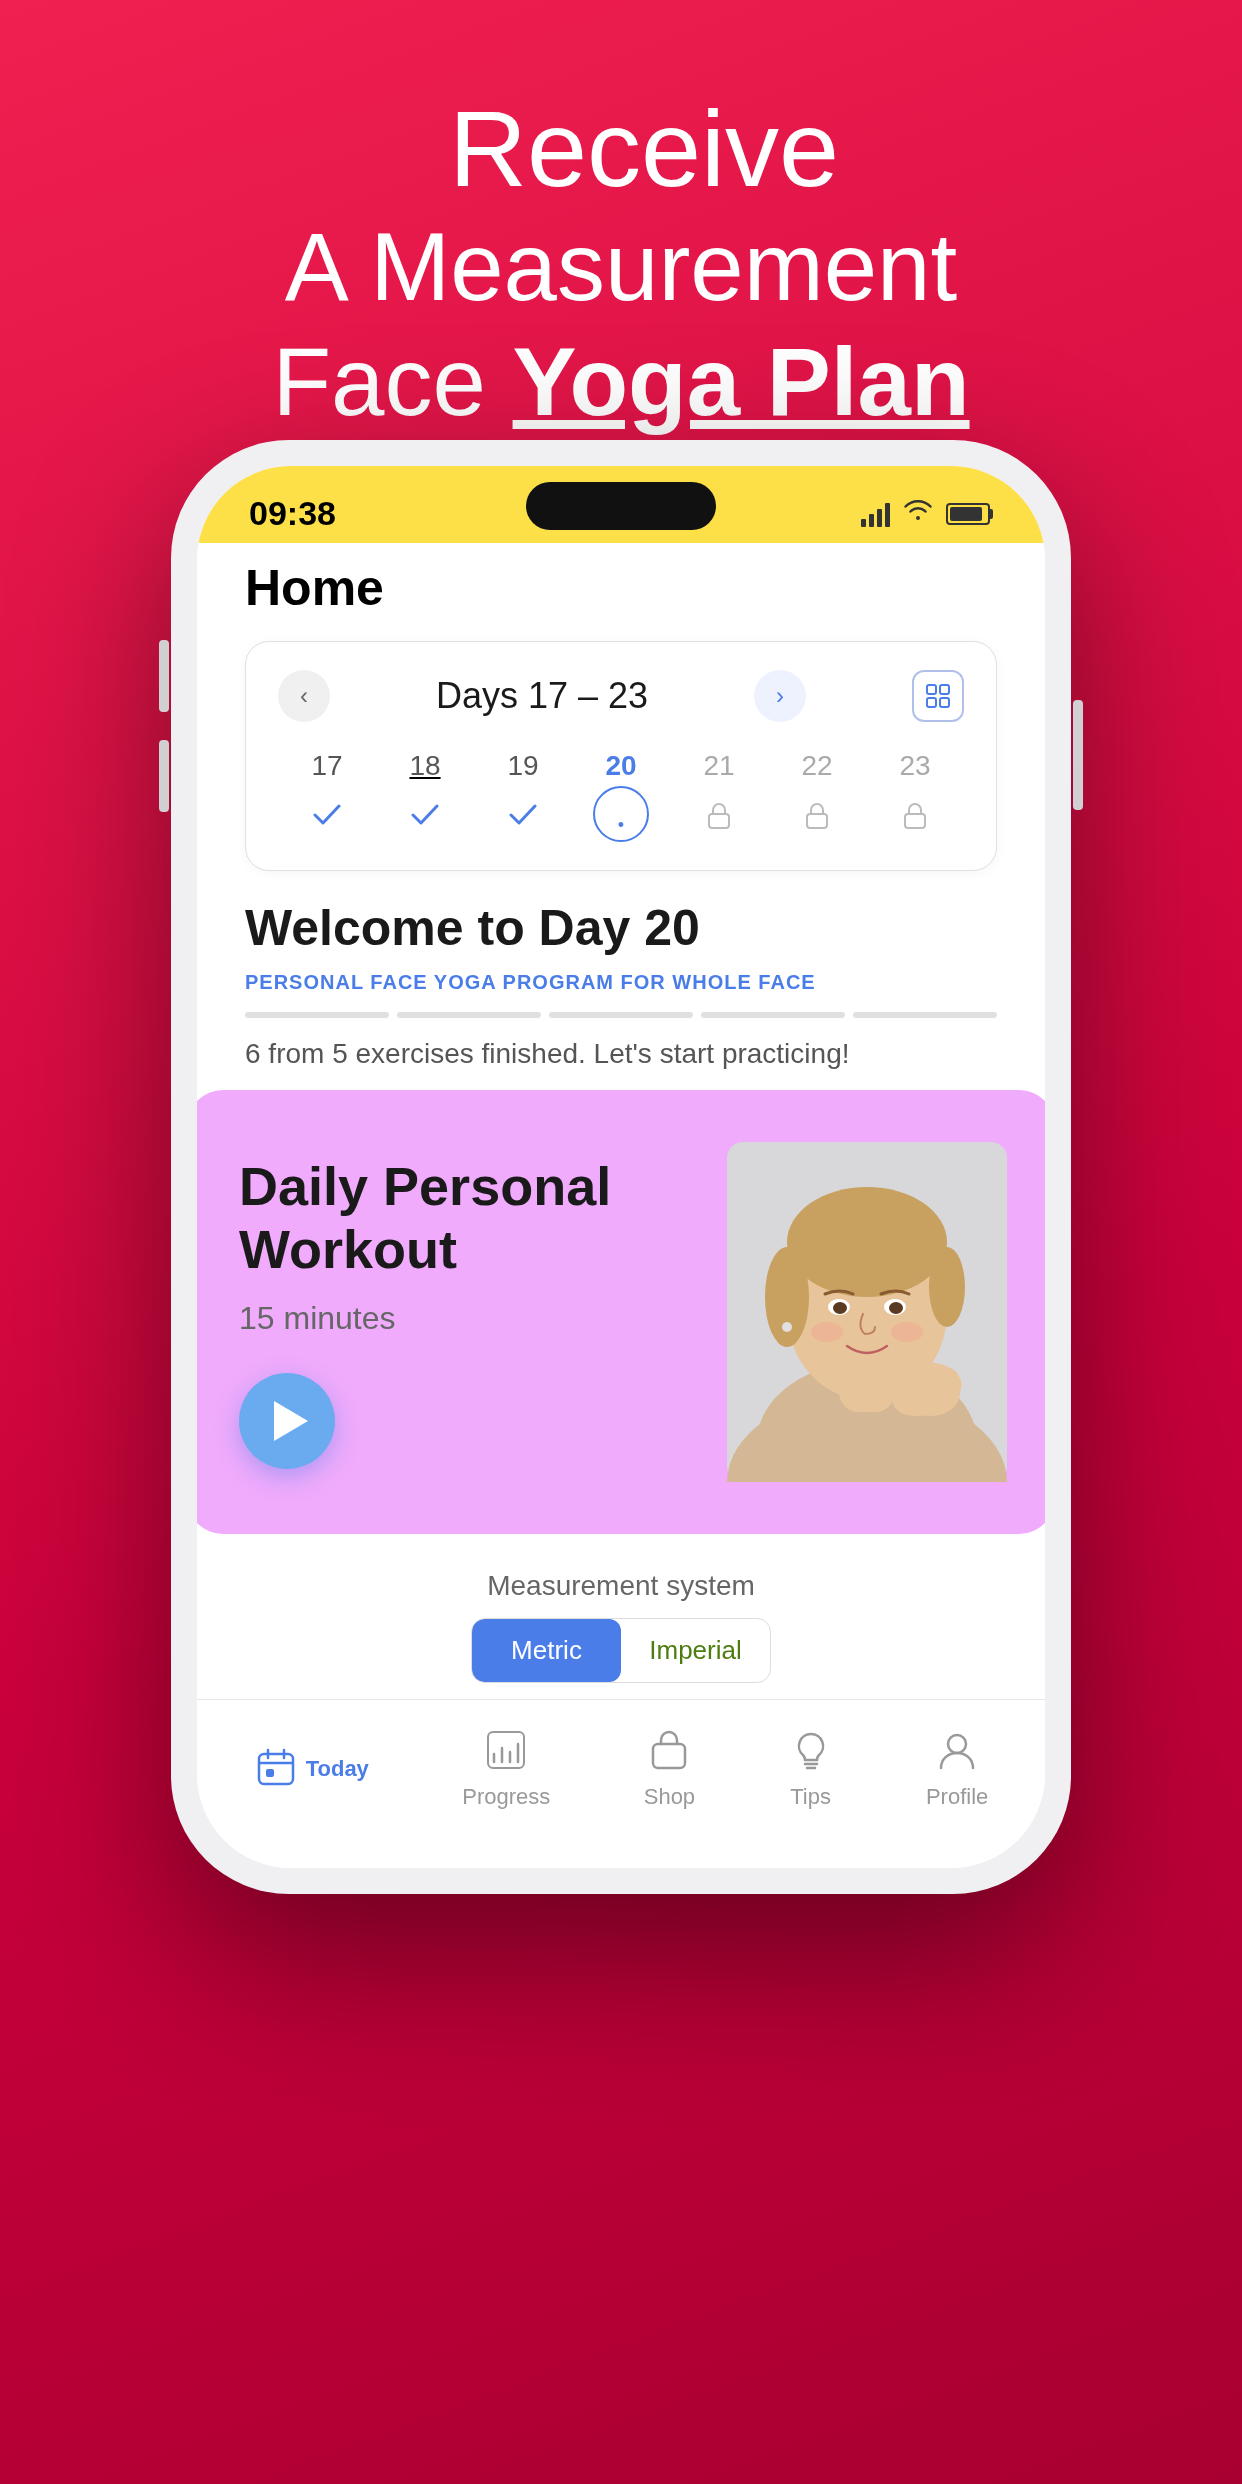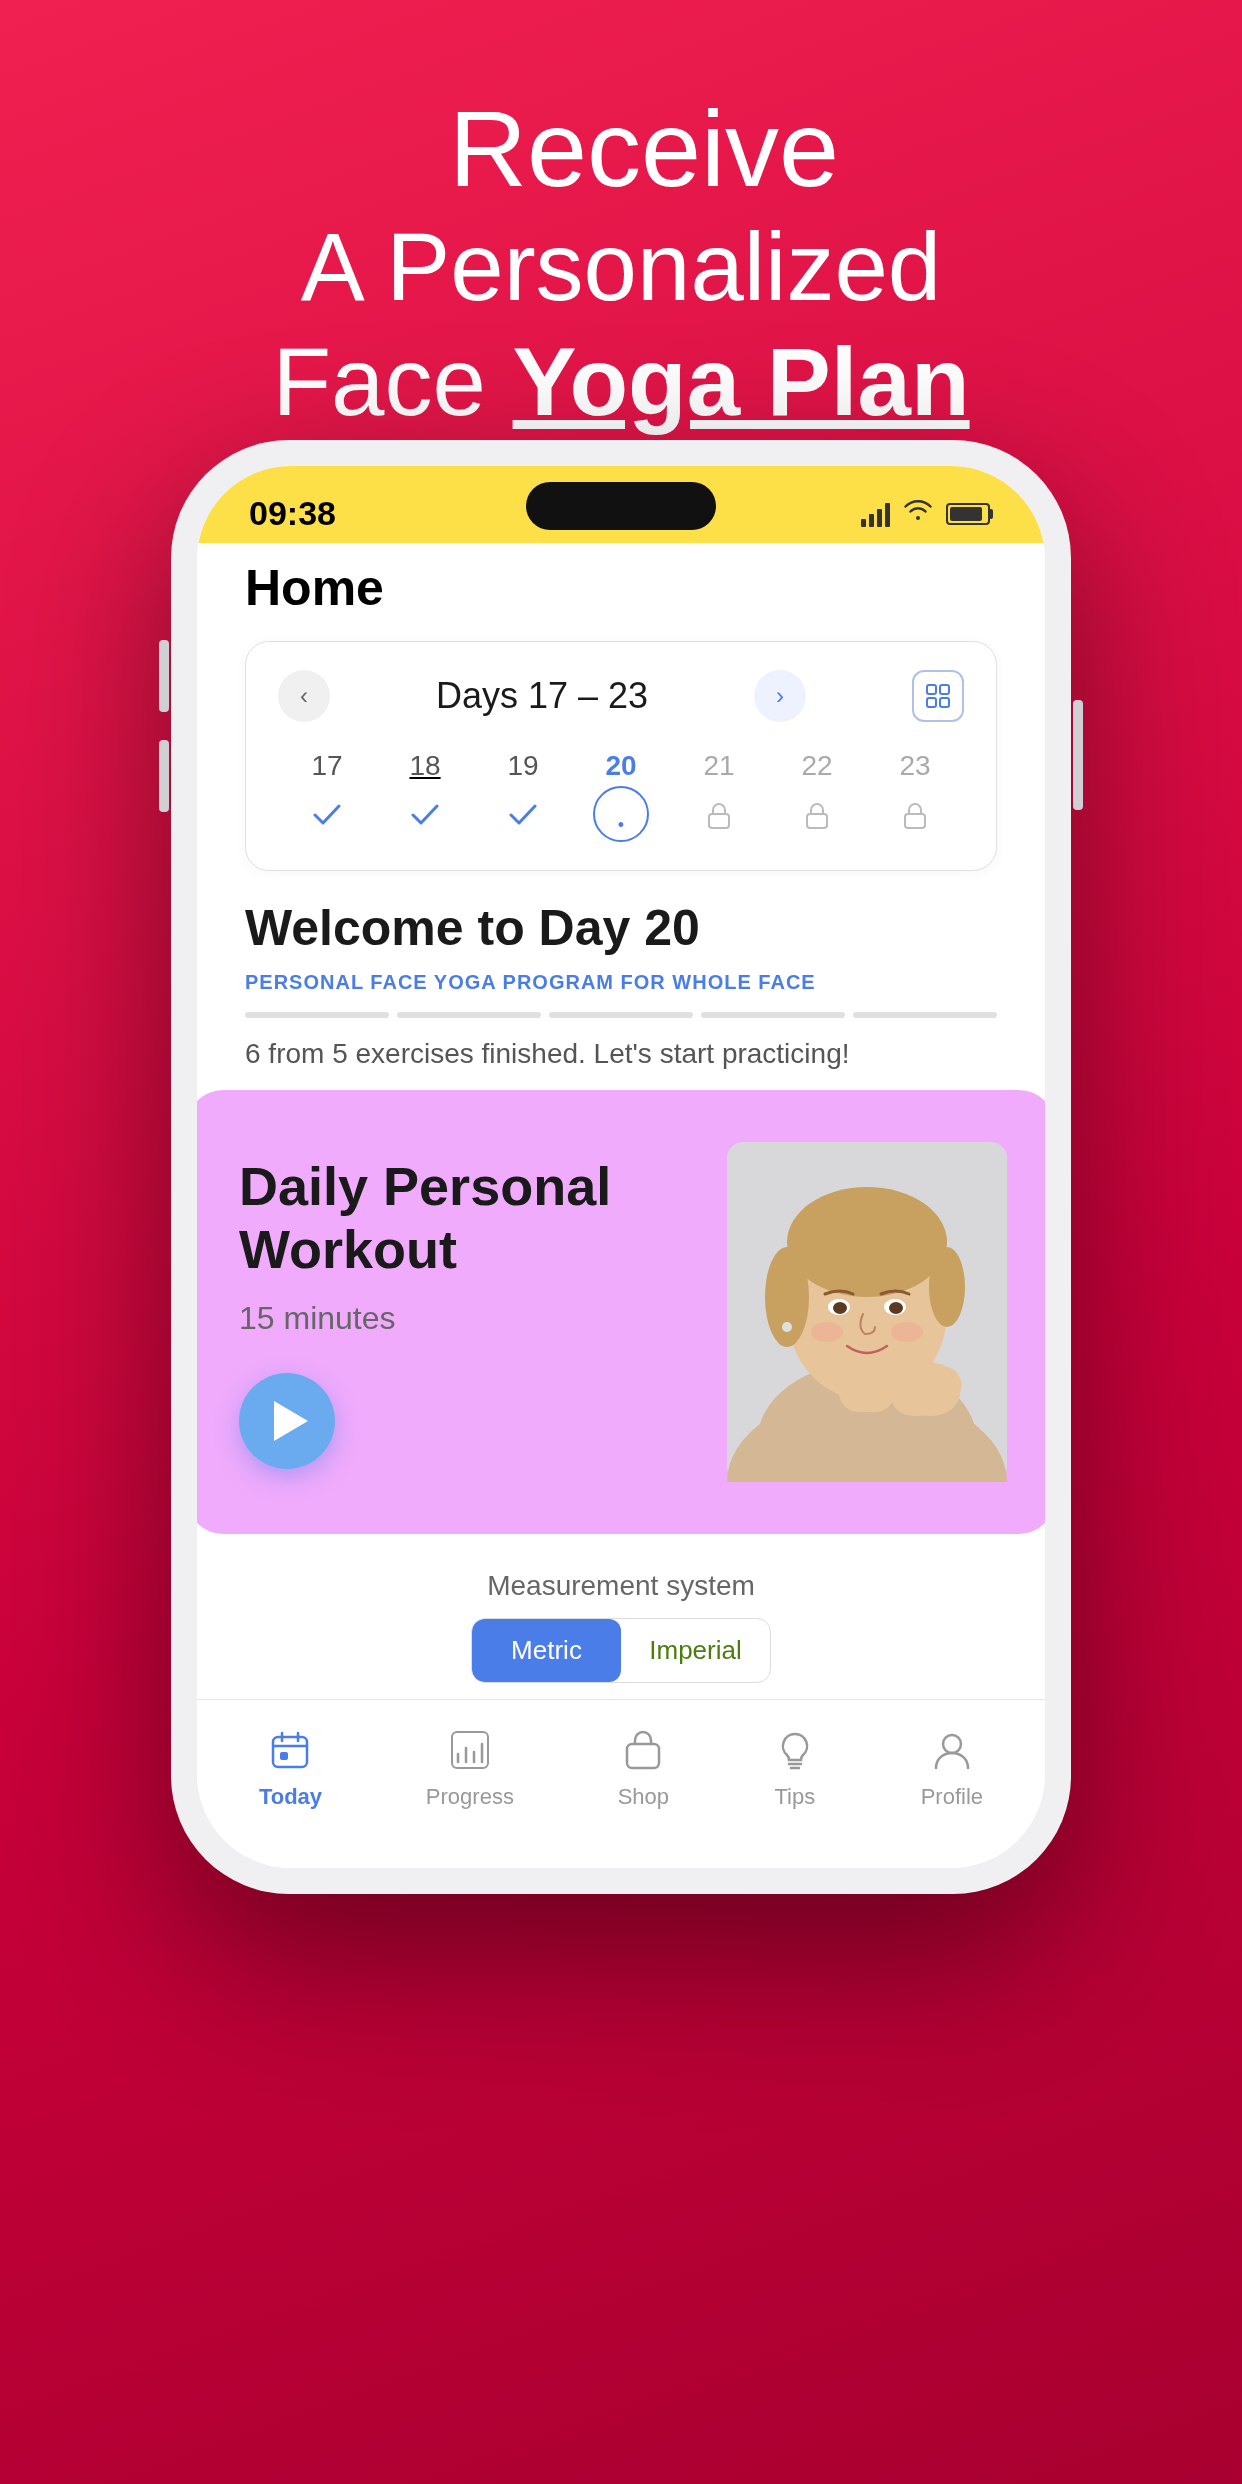--- a/index.html
+++ b/index.html
@@ -12,21 +12,21 @@
       font-family: -apple-system, BlinkMacSystemFont, 'Helvetica Neue', Arial, sans-serif;
       background: linear-gradient(160deg, #f02050 0%, #c8003a 60%, #a80030 100%);
       position: relative;
     }
   </style>
 </head>
 <body>
 
 <div style="text-align:center; padding-top: 90px; padding-bottom: 50px; color: white;">
   <div style="font-size: 108px; font-weight: 400; line-height: 1.1; margin-left: 46px;">Receive</div>
-  <div style="font-size: 96px; font-weight: 400; line-height: 1.2;">A Personalized</div>
+  <div style="font-size: 96px; font-weight: 400; line-height: 1.2;">A Measurement</div>
   <div style="font-size: 96px; line-height: 1.2;">
     <span style="font-weight: 400;">Face </span><span style="font-weight: 800; text-decoration: underline;">Yoga Plan</span>
   </div>
 </div>
 
 <div style="position: absolute; top: 440px; left: 50%; transform: translateX(-50%); width: 900px;">
 
   <div style="background: #f0f0f2; border-radius: 118px; padding: 26px; box-shadow: 0 60px 160px rgba(0,0,0,0.45); position: relative;">
 
     <div style="position:absolute; left:-12px; top:200px; width:10px; height:72px; background:#d0d0d2; border-radius:4px;"></div>
@@ -227,21 +227,21 @@
       <div style="padding: 36px 48px 16px; background:white;">
         <p style="font-size:28px; color:#666; text-align:center; margin-bottom:16px;">Measurement system</p>
         <div style="display:flex; border:1.5px solid #ddd; border-radius:14px; overflow:hidden; width:300px; margin:0 auto;">
           <div style="flex:1; padding:16px; text-align:center; font-size:26px; background:#4a7de8; color:white; border-radius:12px; cursor:pointer;">Metric</div>
           <div style="flex:1; padding:16px; text-align:center; font-size:26px; color:#4d7c0f; cursor:pointer;">Imperial</div>
         </div>
       </div>
 
       <div style="background:white; border-top:1.5px solid #e8e8e8; display:flex; justify-content:space-around; align-items:center; padding:20px 10px 50px;">
 
-        <div style="display:flex; flex-direction:column; align-items:center; gap:8px; cursor:pointer; padding:8px 16px;">
+        <div style="display:flex; flex-direction:row; align-items:center; gap:8px; cursor:pointer; padding:8px 16px;">
           <div style="color:#4a7de8;">
             <svg width="44" height="44" viewBox="0 0 44 44" fill="none">
               <rect x="5" y="9" width="34" height="30" rx="5" stroke="#4a7de8" stroke-width="2.5"></rect>
               <path d="M5 18h34" stroke="#4a7de8" stroke-width="2.5"></path>
               <path d="M14 5v8M30 5v8" stroke="#4a7de8" stroke-width="2.5" stroke-linecap="round"></path>
               <rect x="12" y="24" width="8" height="8" rx="2" fill="#4a7de8"></rect>
             </svg>
           </div>
           <span style="font-size:22px; color:#4a7de8; font-weight:600;">Today</span>
         </div>

